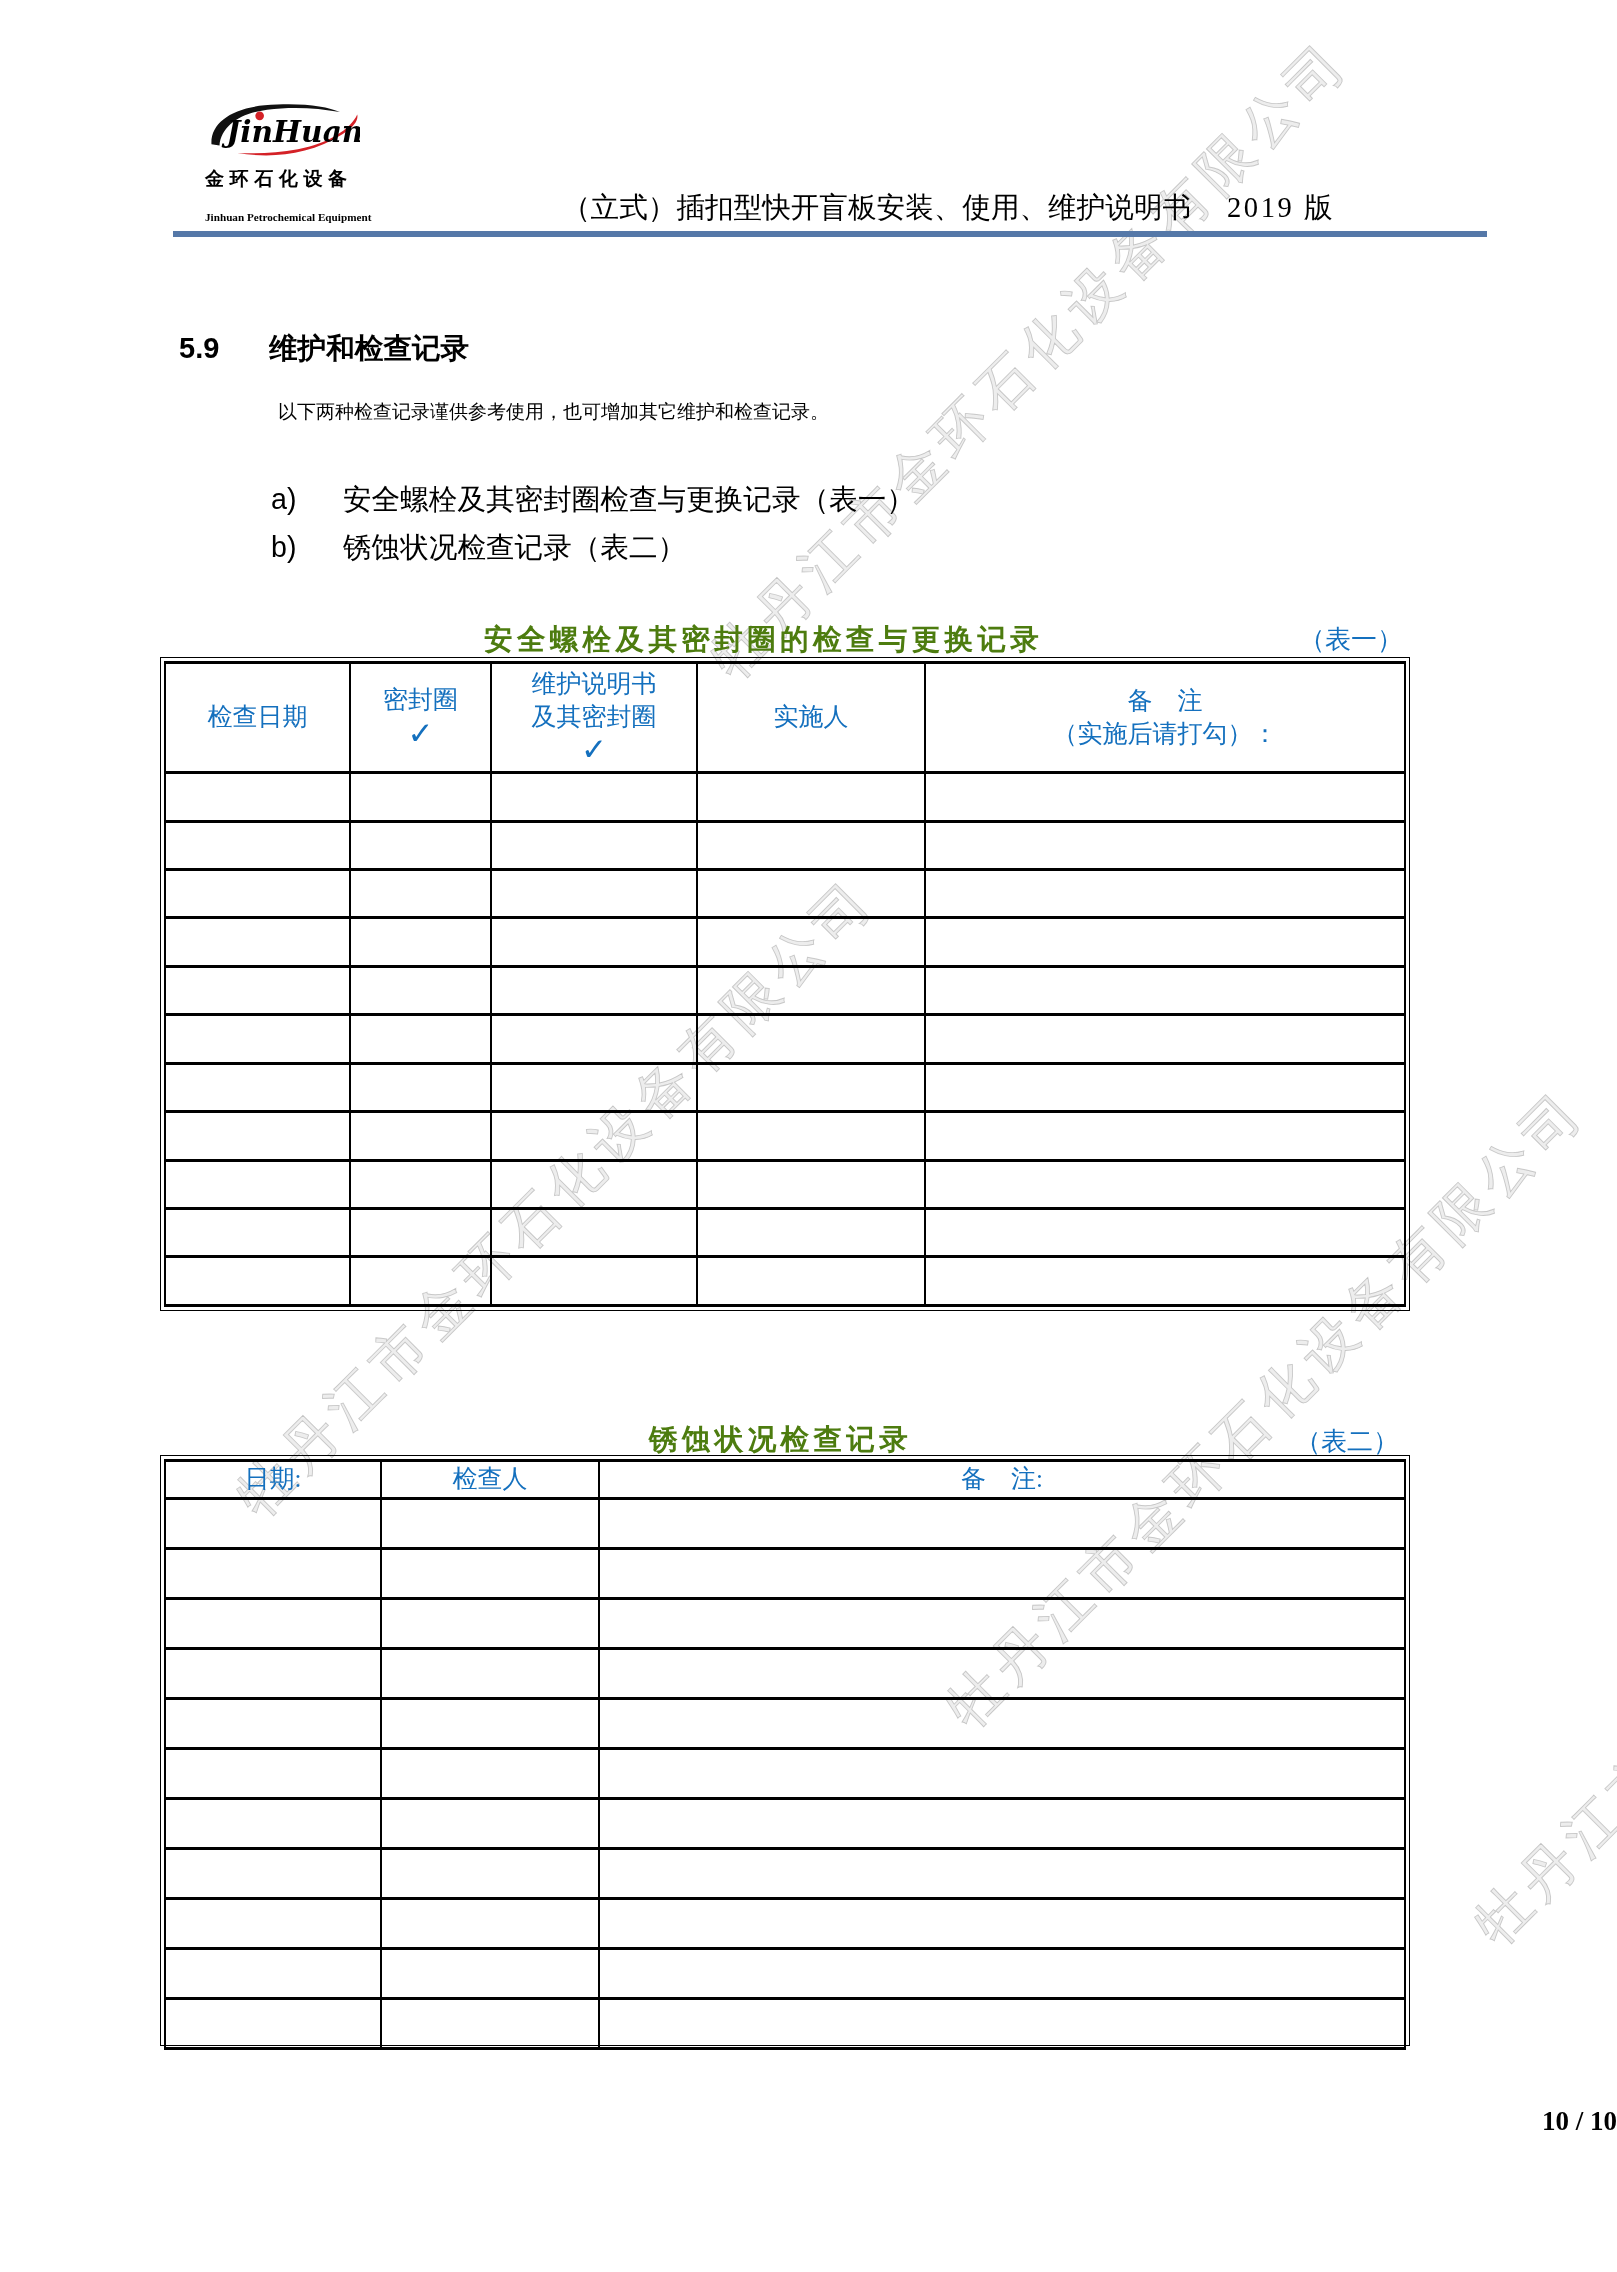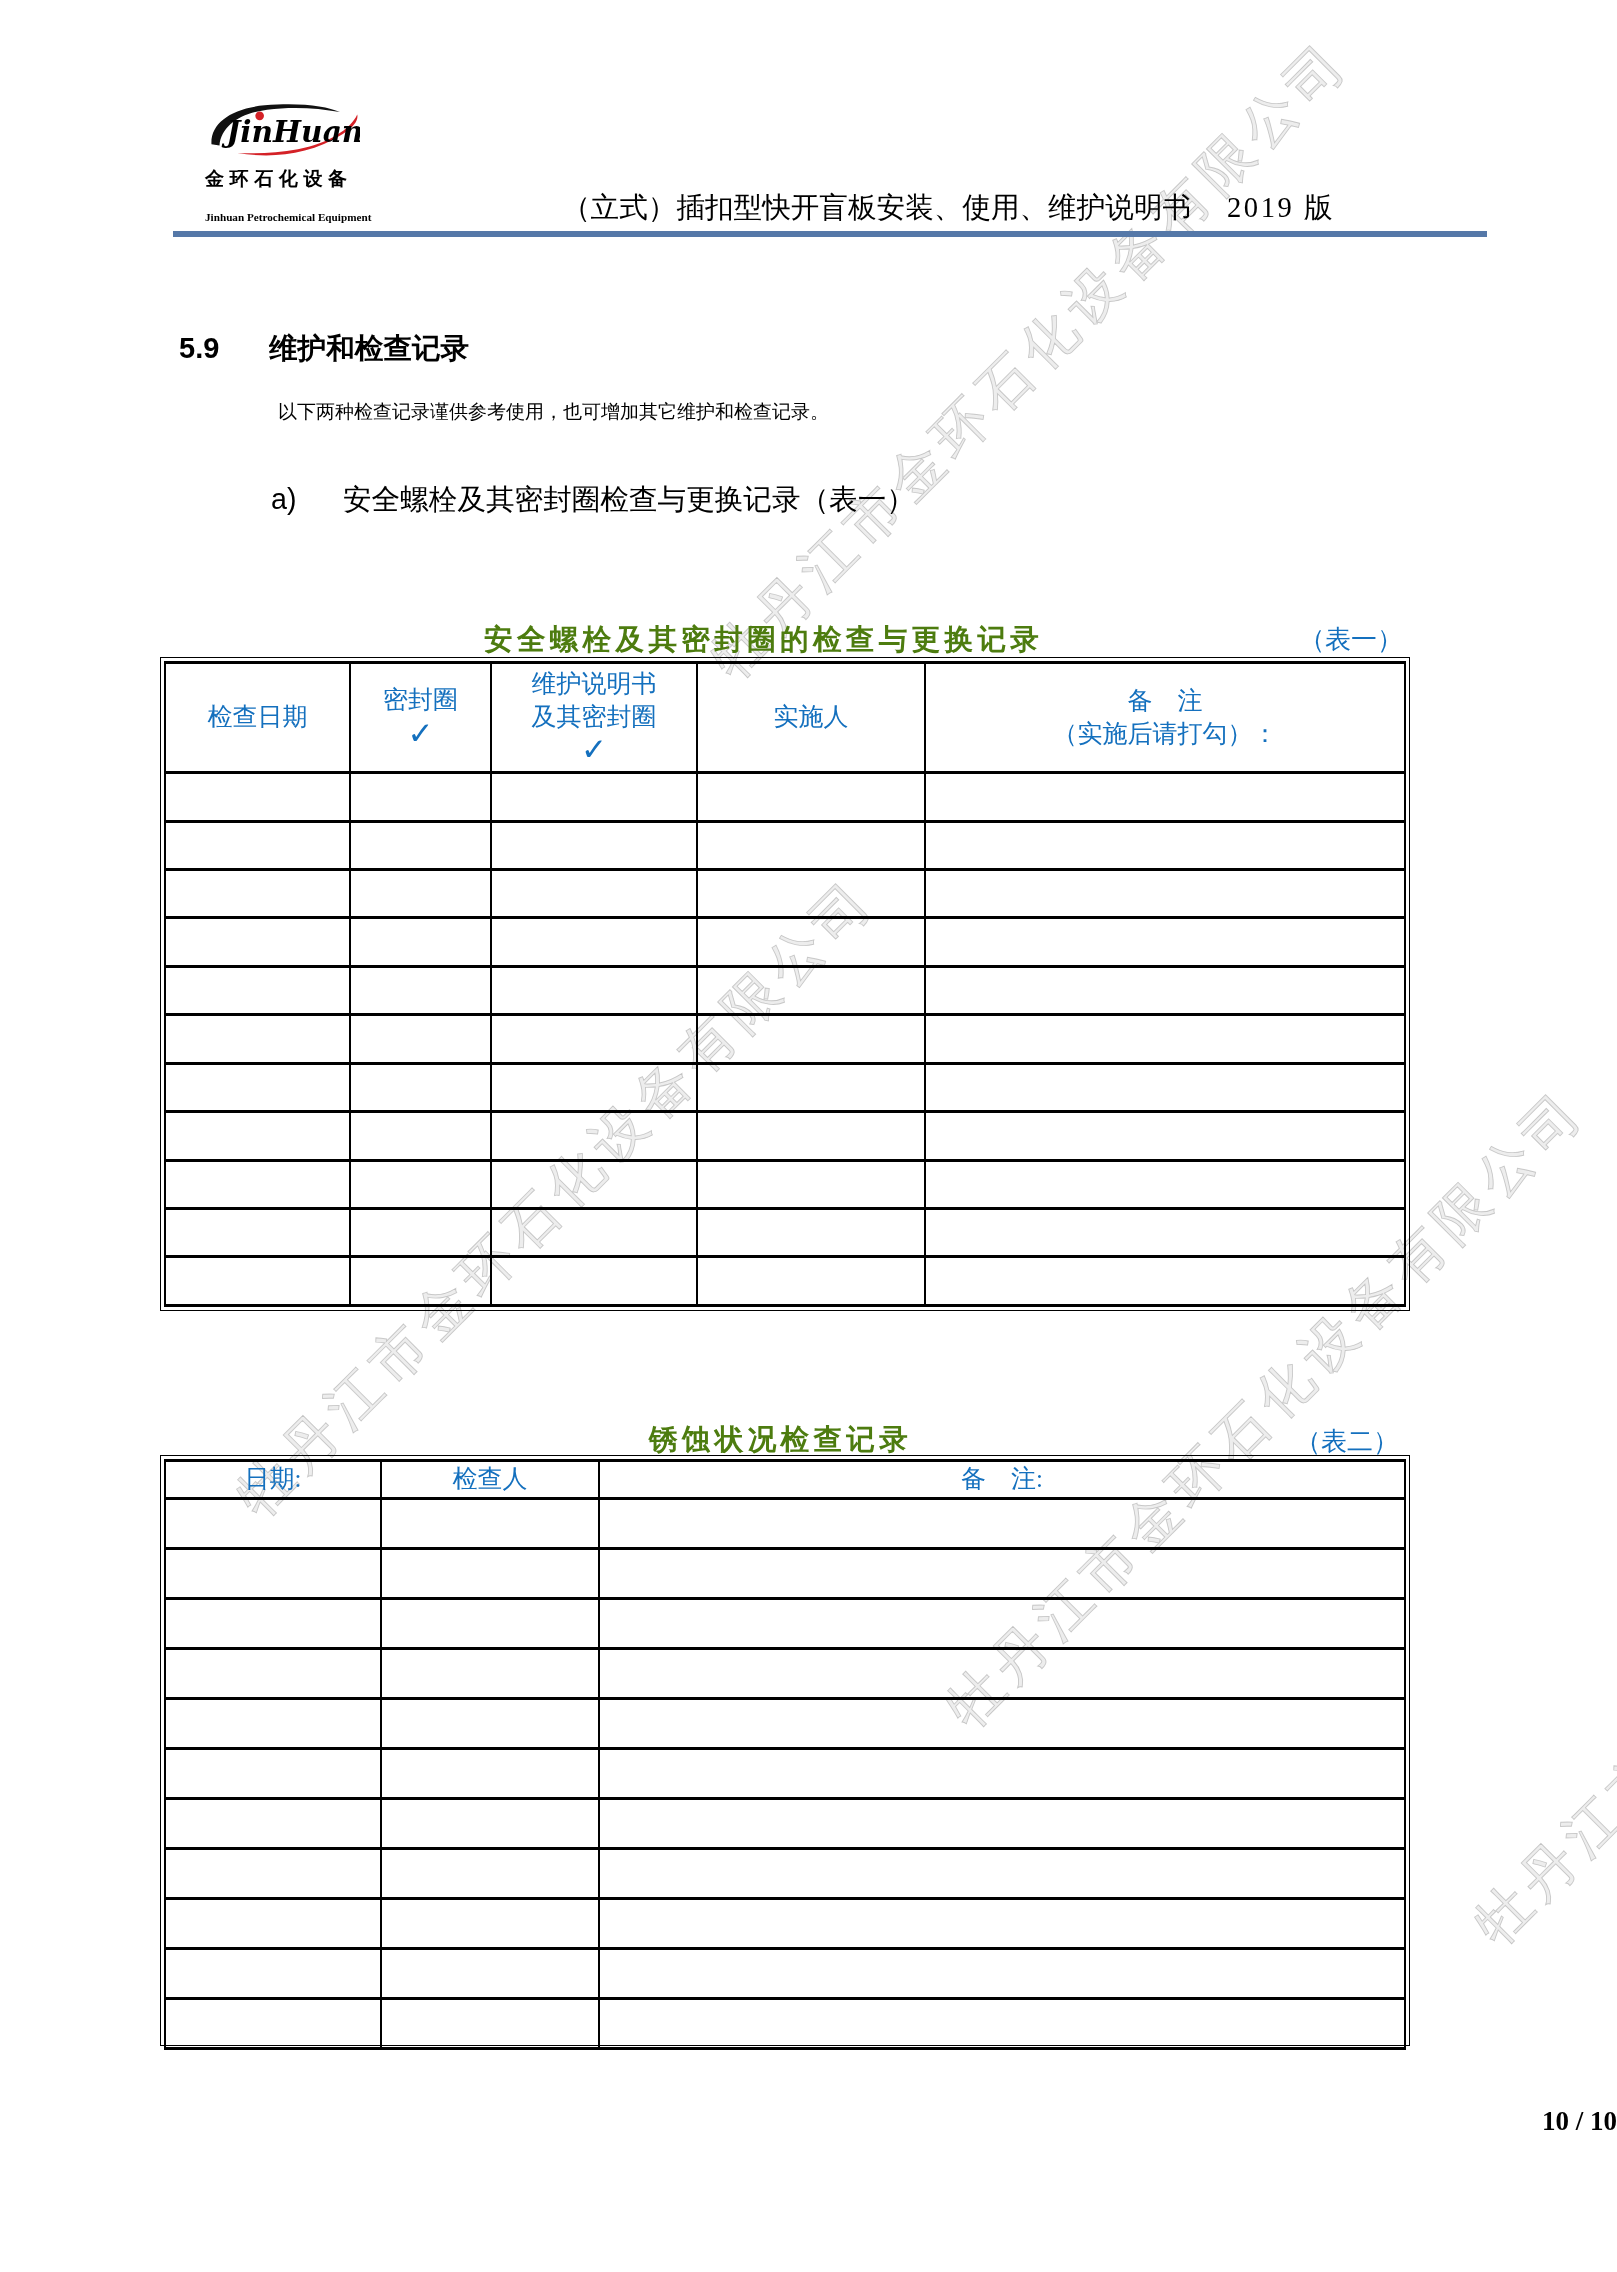--- a/index.html
+++ b/index.html
@@ -133,20 +133,23 @@
   <div class="rule"></div>
 
   <div class="sec">
     <span class="sec-num">5.9</span><span class="sec-title">维护和检查记录</span>
   </div>
 
   <div class="para">以下两种检查记录谨供参考使用，也可增加其它维护和检查记录。</div>
 
   <div class="item item-a">
     <span class="marker">a)</span><span>安全螺栓及其密封圈检查与更换记录（表一）</span>
+  </div>
+  <div class="item item-b">
+    <span class="marker">b)</span><span>锈蚀状况检查记录（表二）</span>
   </div>
 
   <div class="tbl-title t1-title">安全螺栓及其密封圈的检查与更换记录</div>
   <div class="tbl-tag t1-tag">（表一）</div>
 
   <div class="tbl-wrap t1-wrap">
     <table class="grid t1-grid">
       <colgroup>
         <col style="width:14.9%">
           <col style="width:11.4%">

